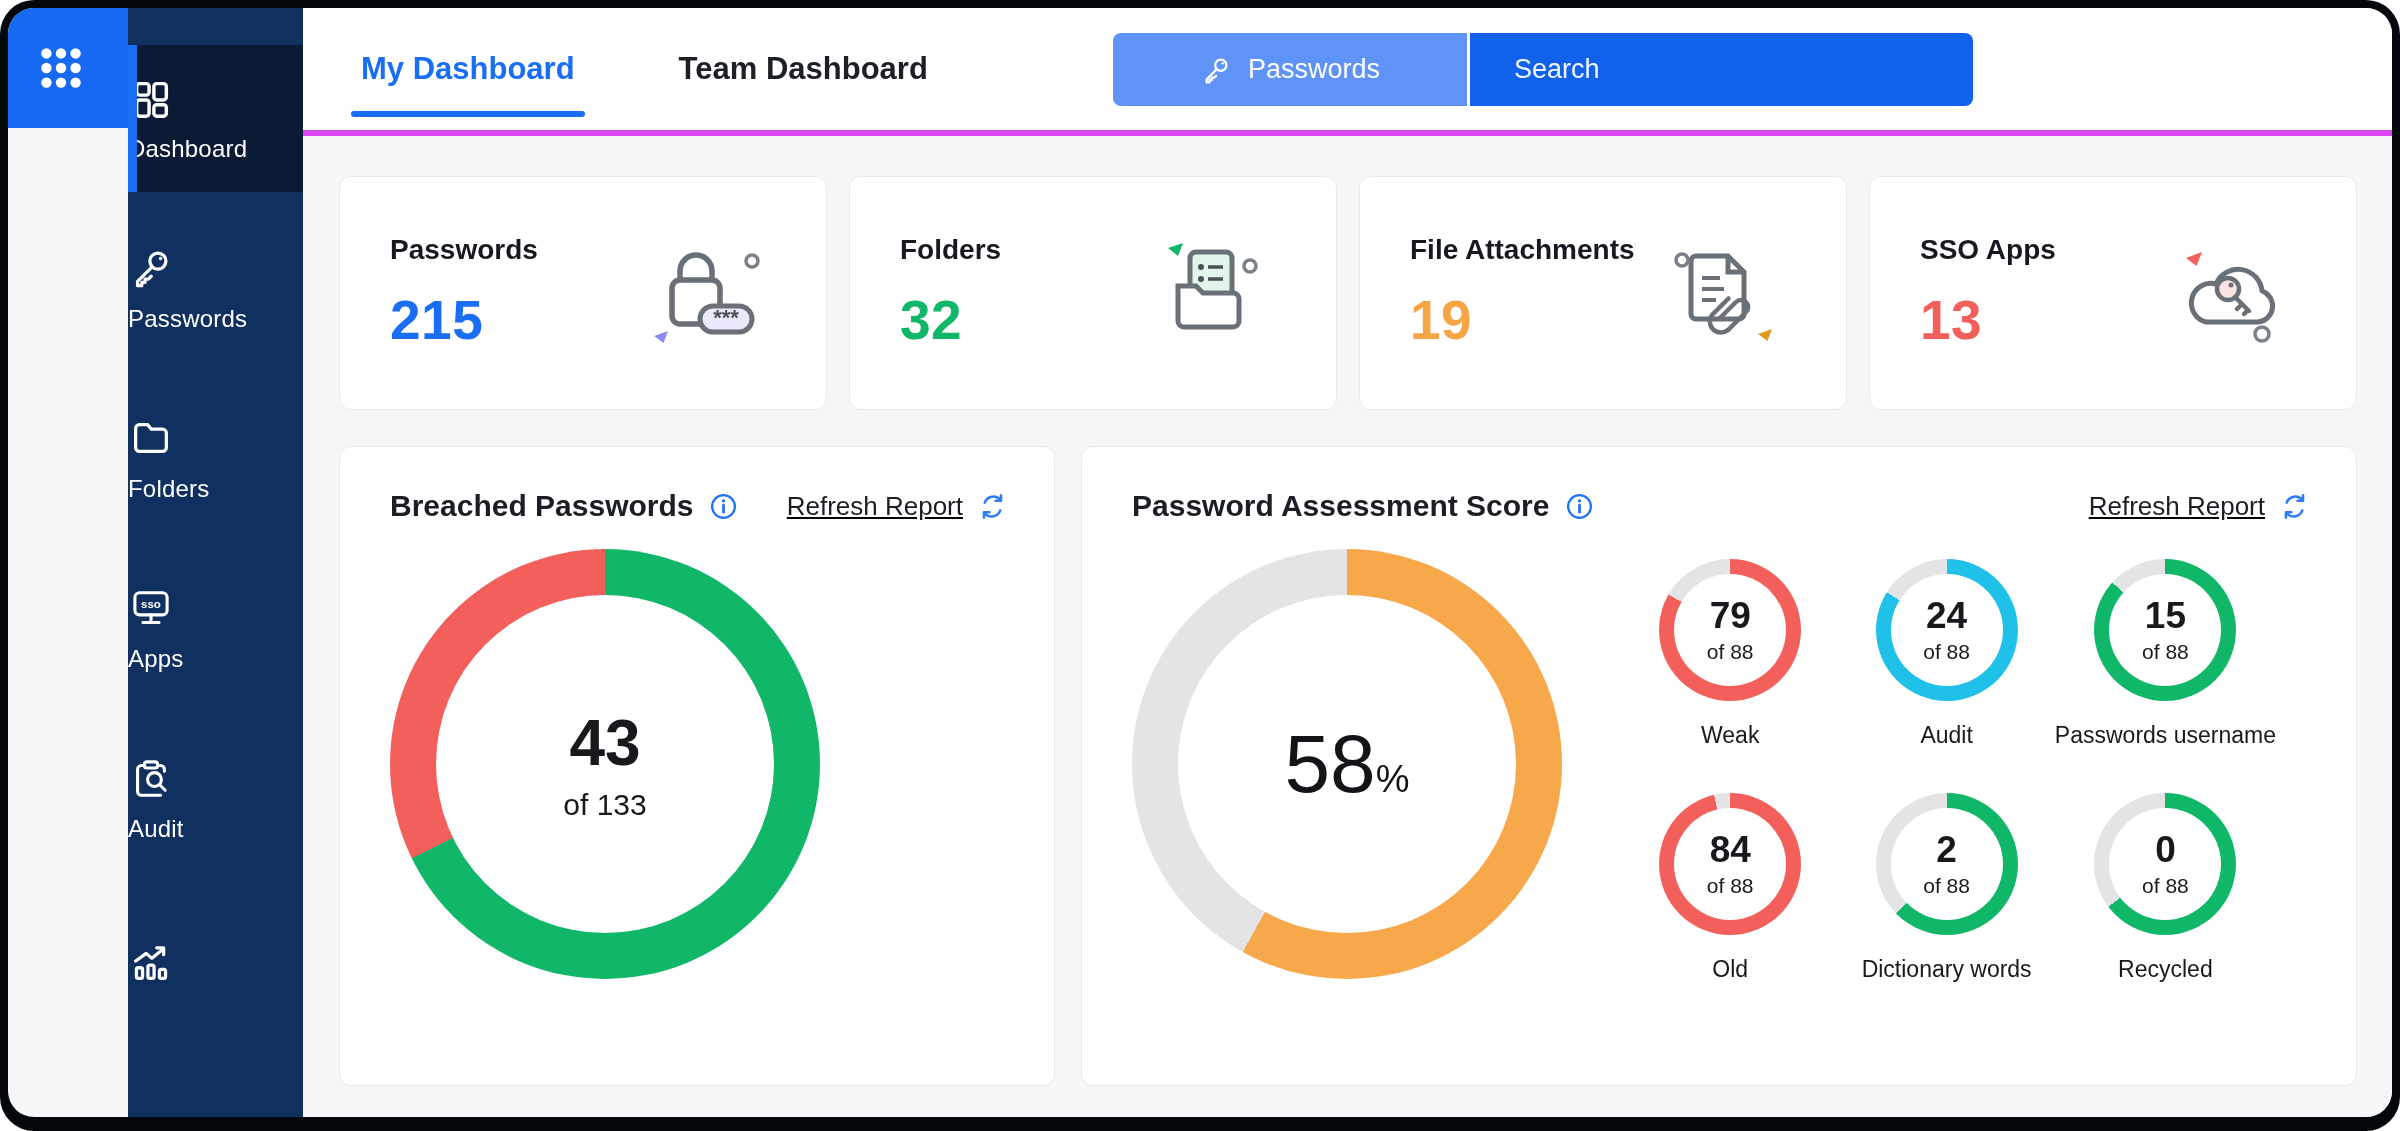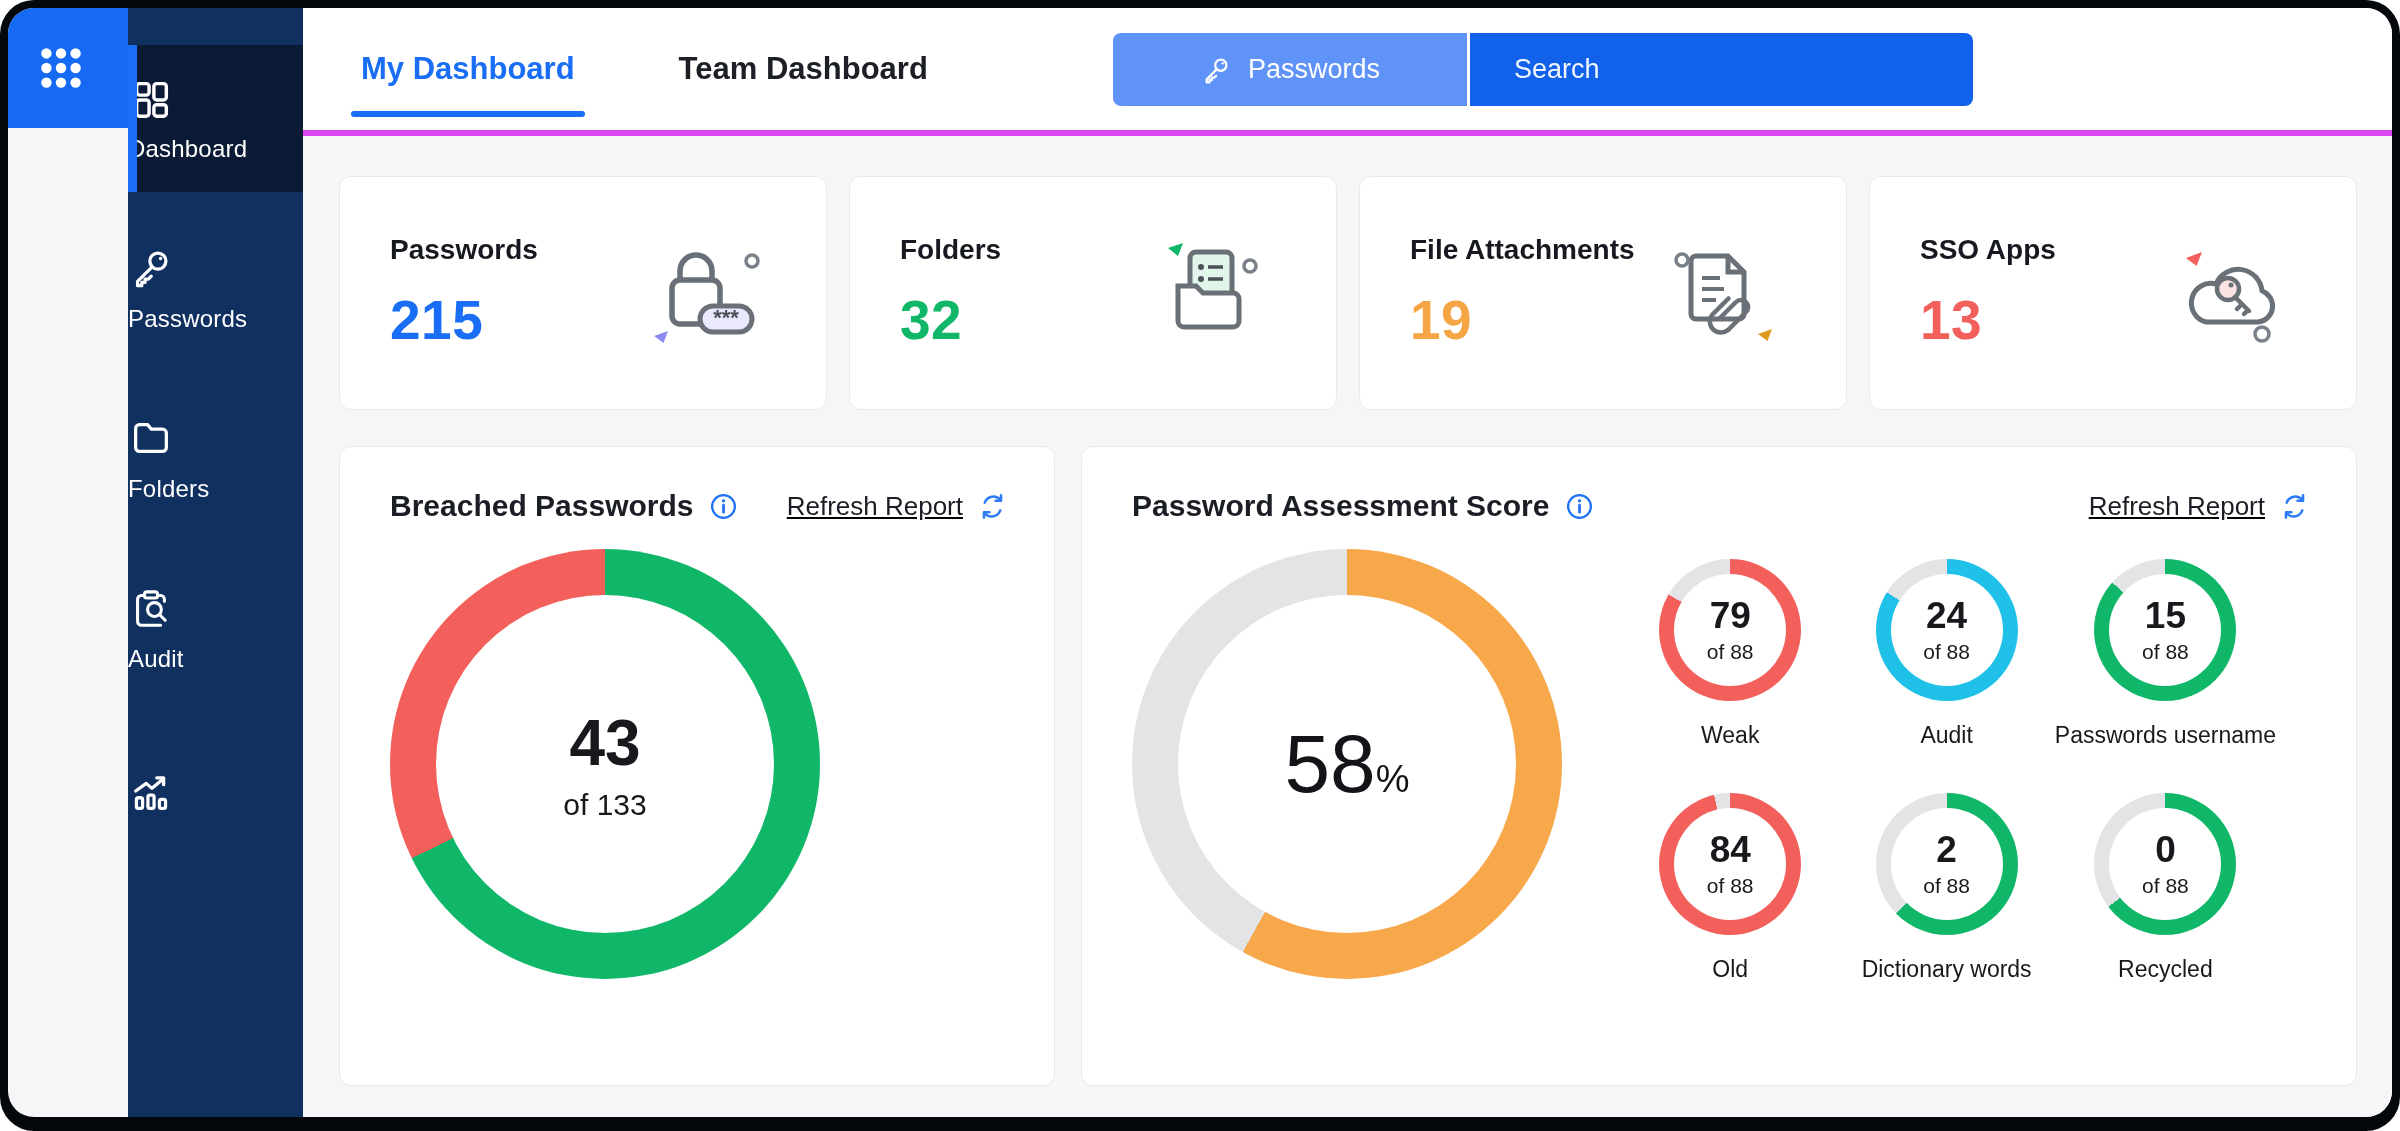--- a/index.html
+++ b/index.html
@@ -170,20 +170,30 @@
             </span>
             <span class="side-label">Passwords</span>
           </div>
           <div class="side-item">
             <span>
               <svg width="46" height="46" viewBox="0 0 24 24" fill="none" stroke="#ffffff" stroke-width="1.7" stroke-linejoin="round">
                 <path d="M4 7 a2 2 0 0 1 2-2 h4.2 l2 2.4 H18 a2 2 0 0 1 2 2 V17 a2 2 0 0 1-2 2 H6 a2 2 0 0 1-2-2 Z"></path>
               </svg>
             </span>
             <span class="side-label">Folders</span>
+          </div>
+          <div class="side-item">
+            <span>
+              <svg width="46" height="46" viewBox="0 0 24 24" fill="none" stroke="#ffffff" stroke-width="1.6" stroke-linecap="round" stroke-linejoin="round">
+                <rect x="3.6" y="4" width="16.8" height="11.6" rx="2.4"></rect>
+                <text x="12" y="11.9" text-anchor="middle" font-size="6" font-weight="bold" fill="#ffffff" stroke="none" font-family="Liberation Sans, sans-serif">sso</text>
+                <path d="M12 15.6 v3.2 M7.8 19.6 h8.4"></path>
+              </svg>
+            </span>
+            <span class="side-label">Apps</span>
           </div>
           <div class="side-item">
             <span>
               <svg width="46" height="46" viewBox="0 0 24 24" fill="none" stroke="#ffffff" stroke-width="1.6" stroke-linecap="round" stroke-linejoin="round">
                 <path d="M16.5 5.5 H17 a2 2 0 0 1 2 2 v1 M17 21 H7 a2 2 0 0 1-2-2 V7.5 a2 2 0 0 1 2-2 h0.5"></path>
                 <rect x="8.6" y="3.6" width="6.8" height="3.2" rx="1.2"></rect>
                 <circle cx="13.8" cy="12.8" r="3.6"></circle>
                 <path d="M16.4 15.4 L19.4 18.4"></path>
               </svg>
             </span>

